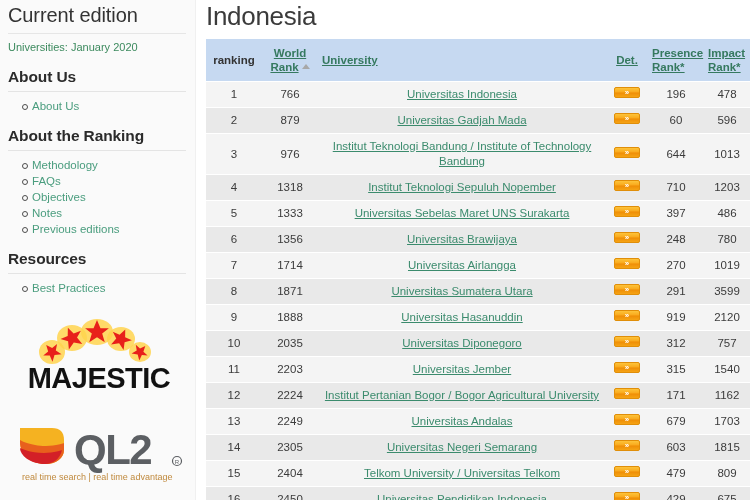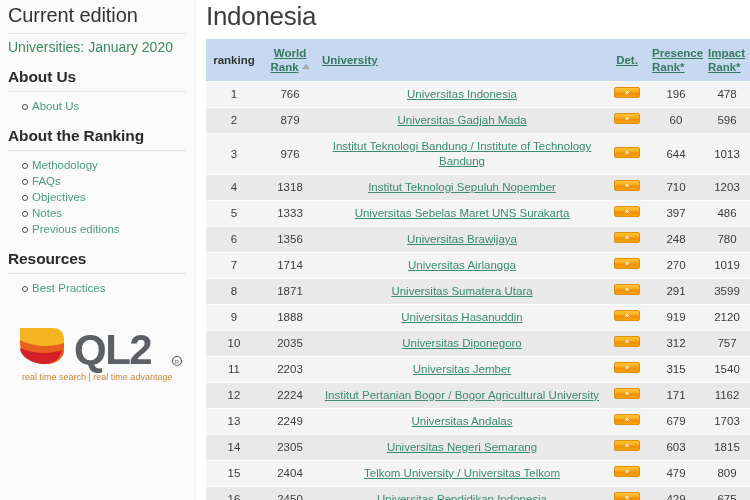--- a/index.html
+++ b/index.html
@@ -49,21 +49,21 @@
     padding: 0 0 5px 0;
     border-bottom: 1px solid #e4e4e4;
     letter-spacing: -0.1px;
   }
   .edition-block {
     border-top: 1px solid #e6e6e6;
     padding-top: 6px;
     margin-top: 1px;
   }
   .edition-line {
-    font-size: 14px;
+    font-size: 11px;
     color: #3c8a5e;
     line-height: 15px;
   }
   .edition-line.second { color: #4a4a4a; }
   ul.side-list {
     list-style: none;
     margin: 6px 0 0 0;
     padding: 0 0 0 14px;
   }
   ul.side-list li {
@@ -227,20 +227,39 @@
       </li>
     </ul>
 
     <h2 class="side-h2">Resources</h2>
     <ul class="side-list">
       <li>
         <a href="#">Best Practices</a>
       </li>
     </ul>
 
+    <div class="majestic">
+      <svg width="170" height="78" viewBox="0 0 170 78" xmlns="http://www.w3.org/2000/svg">
+        <g>
+
+          <ellipse cx="38" cy="34" rx="13" ry="12" fill="#ffd34d" opacity="0.85"></ellipse>
+          <ellipse cx="58" cy="20" rx="15" ry="13" fill="#ffd34d" opacity="0.85"></ellipse>
+          <ellipse cx="83" cy="14" rx="16" ry="13" fill="#ffd34d" opacity="0.85"></ellipse>
+          <ellipse cx="107" cy="21" rx="14" ry="12" fill="#ffd34d" opacity="0.85"></ellipse>
+          <ellipse cx="126" cy="34" rx="11" ry="10" fill="#ffd34d" opacity="0.85"></ellipse>
+
+          <polygon fill="#e8201a" transform="translate(38,34) rotate(-40) scale(0.82)" points="0,-11 3.2,-3.5 11,-3.5 4.8,1.5 7.2,9.5 0,4.8 -7.2,9.5 -4.8,1.5 -11,-3.5 -3.2,-3.5"></polygon>
+          <polygon fill="#e8201a" transform="translate(58,20) rotate(-22) scale(1.0)" points="0,-11 3.2,-3.5 11,-3.5 4.8,1.5 7.2,9.5 0,4.8 -7.2,9.5 -4.8,1.5 -11,-3.5 -3.2,-3.5"></polygon>
+          <polygon fill="#e8201a" transform="translate(83,14) rotate(0) scale(1.08)" points="0,-11 3.2,-3.5 11,-3.5 4.8,1.5 7.2,9.5 0,4.8 -7.2,9.5 -4.8,1.5 -11,-3.5 -3.2,-3.5"></polygon>
+          <polygon fill="#e8201a" transform="translate(107,21) rotate(24) scale(0.95)" points="0,-11 3.2,-3.5 11,-3.5 4.8,1.5 7.2,9.5 0,4.8 -7.2,9.5 -4.8,1.5 -11,-3.5 -3.2,-3.5"></polygon>
+          <polygon fill="#e8201a" transform="translate(126,34) rotate(42) scale(0.72)" points="0,-11 3.2,-3.5 11,-3.5 4.8,1.5 7.2,9.5 0,4.8 -7.2,9.5 -4.8,1.5 -11,-3.5 -3.2,-3.5"></polygon>
+        </g>
+        <text x="85" y="70" text-anchor="middle" font-family="Liberation Sans, sans-serif" font-size="29" font-weight="bold" fill="#111111" letter-spacing="-0.5">MAJESTIC</text>
+      </svg>
+    </div>
 
     <div class="ql2">
       <svg width="180" height="70" viewBox="0 0 180 70" xmlns="http://www.w3.org/2000/svg">
         <g>
           <path d="M8,14 L40,14 C48,14 52,18 52,26 L52,36 C52,44 44,50 34,50 C18,50 8,40 8,28 Z" fill="#f5b221"></path>
           <path d="M8,26 C8,26 18,32 34,32 C44,32 52,29 52,29 L52,36 C52,44 44,50 34,50 C18,50 8,40 8,28 Z" fill="#e8601d"></path>
           <path d="M8,34 C8,34 18,39 32,39 C42,39 50,36 50,36 C48,45 41,50 33,50 C18,50 8,41 8,34 Z" fill="#d32027"></path>
         </g>
         <text x="62" y="50" font-family="Liberation Sans, sans-serif" font-size="42" font-weight="bold" fill="#5c5f63" letter-spacing="-1.5">QL2</text>
         <circle cx="165" cy="47" r="4.5" fill="none" stroke="#5c5f63" stroke-width="1.2"></circle>

